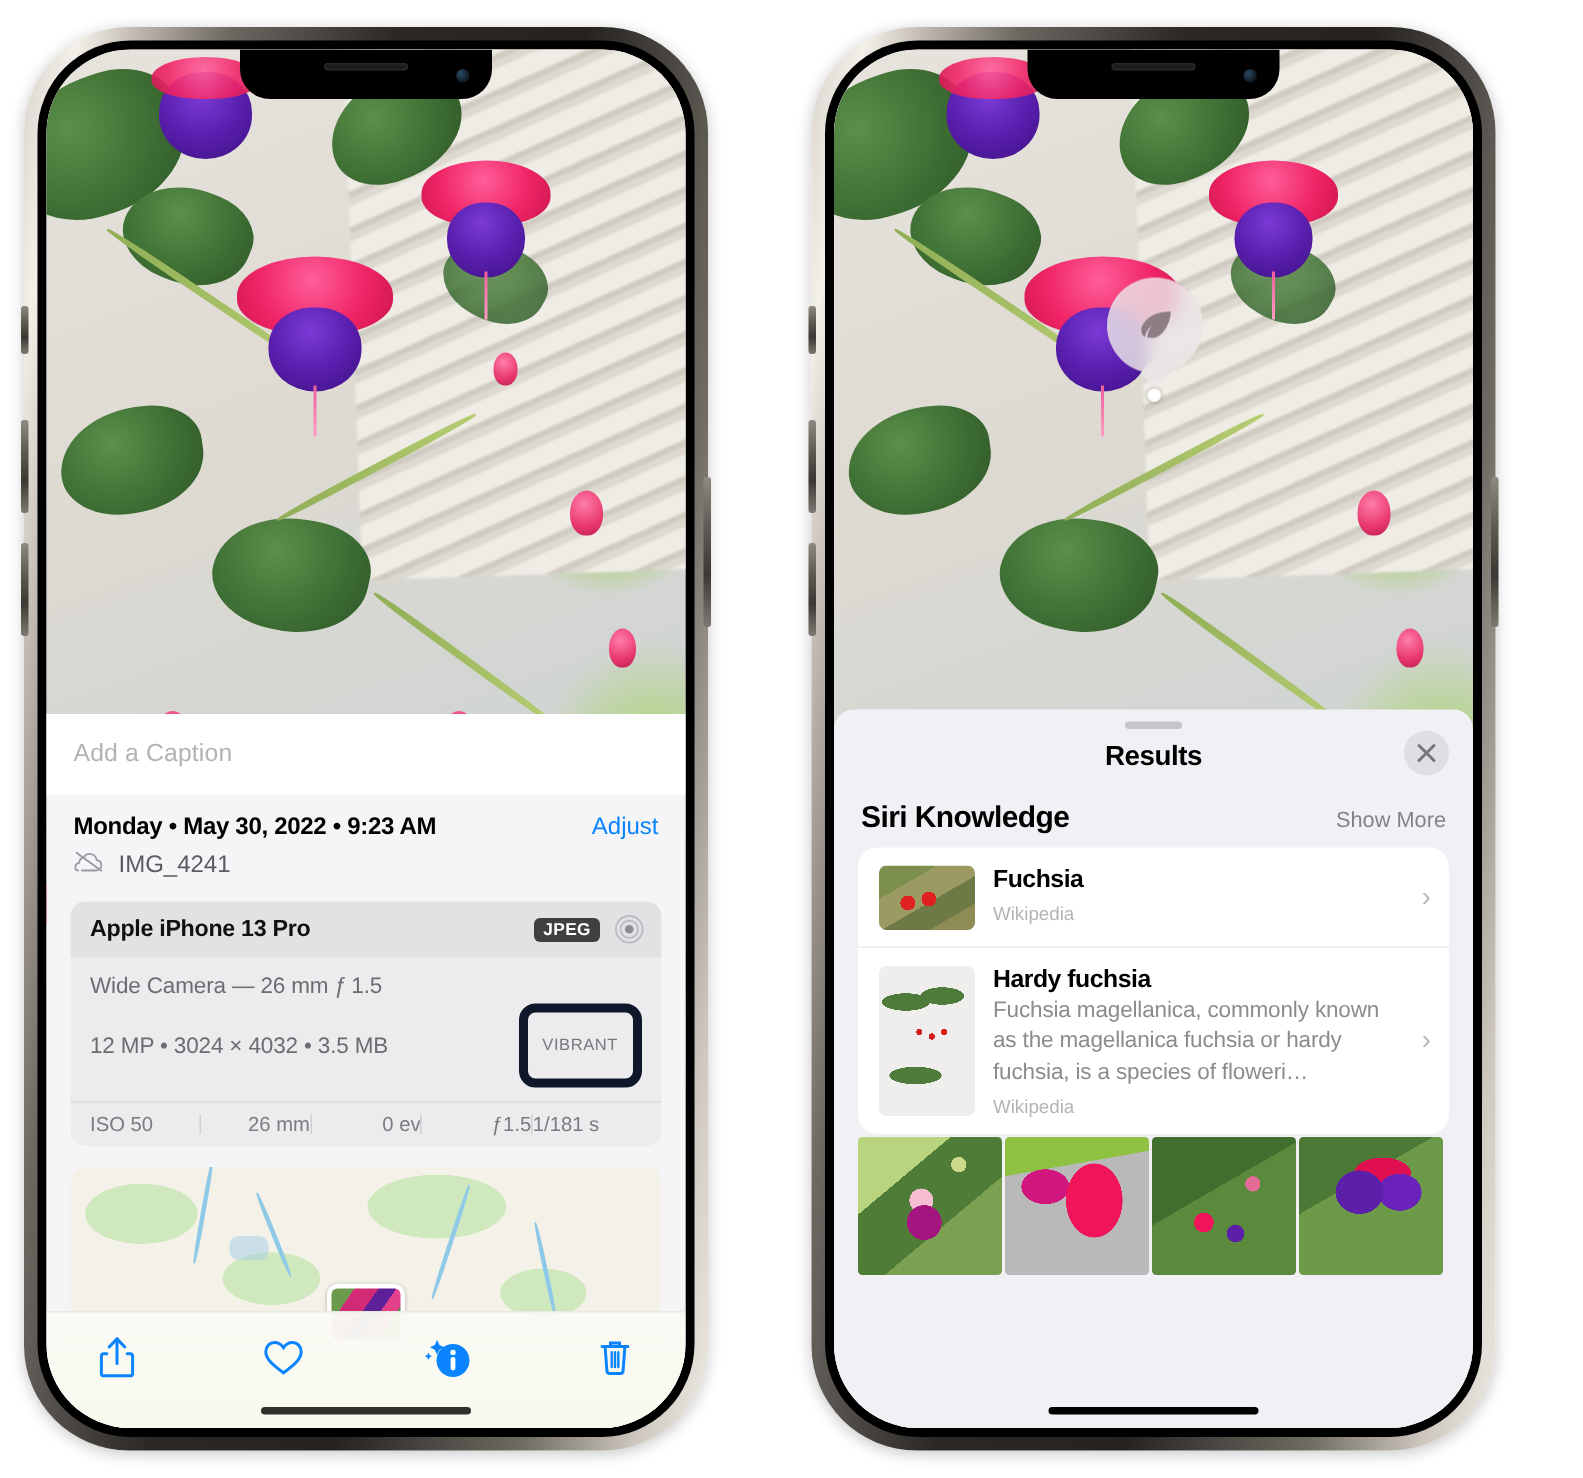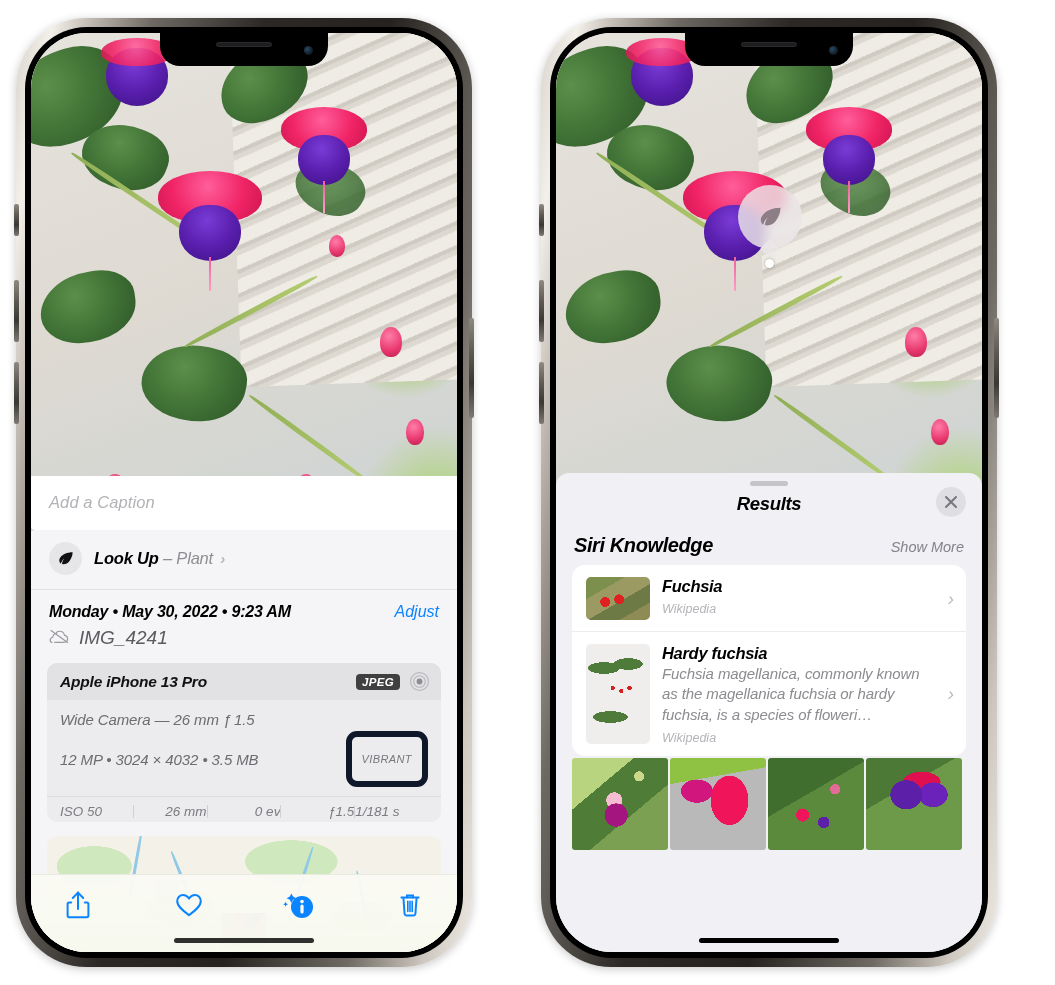--- a/index.html
+++ b/index.html
@@ -2,21 +2,21 @@
 <html><head>
 <meta charset="utf-8">
 <style>
   * { box-sizing: border-box; margin: 0; padding: 0; }
   html, body {
     width: 1055px; height: 985px;
     background: #ffffff;
     font-family: "Liberation Sans", sans-serif;
     overflow: hidden;
   }
-  .stage { position: relative; width: 839px; height: 985px; font-style: italic; }
+  .stage { position: relative; width: 839px; height: 985px; }
 
   
   .phone {
     position: absolute;
     width: 456px; height: 949px;
     border-radius: 70px;
     background: linear-gradient(100deg,#d8d3cc 0%, #f3efe9 6%, #b9b2aa 13%, #6d6862 22%,
                 #2b2825 40%, #25221f 60%, #6f6a63 80%, #cdc7bf 92%, #efebe4 100%);
     padding: 9px;
     box-shadow: 0 2px 10px rgba(0,0,0,.22);
@@ -172,21 +172,21 @@
   .lookup-text .sub { color: #8e8e93; font-weight: 400; }
   .chev-small { color: #b6b6bb; font-size: 15px; margin-left: 3px; }
 
   .datetime-row {
     display: flex; align-items: baseline; justify-content: space-between;
     padding: 13px 18px 2px;
   }
   .datetime { font-size: 16px; color: #000; font-weight: 600; letter-spacing: -.2px; }
   .adjust { font-size: 16px; color: #0b84ff; }
   .filename-row { display: flex; align-items: center; gap: 9px; padding: 4px 18px 12px; }
-  .filename { font-size: 19px; color: #5a5a5f; }
+  .filename { font-size: 16px; color: #5a5a5f; }
 
   .exif-card {
     margin: 2px 16px 0; border-radius: 10px; overflow: hidden;
     background: #ececee;
   }
   .exif-head {
     display: flex; align-items: center; justify-content: space-between;
     background: #e2e2e5; padding: 8px 11px 8px 13px;
   }
   .exif-device { font-size: 15.5px; font-weight: 700; color: #111; letter-spacing: -.2px; }
@@ -399,35 +399,20 @@
           <div class="bud" style="left:70%;top:22%;width:16px;height:22px;"></div>
           <div class="blurlight" style="left:84%;top:82%;width:16px;height:16px;"></div>
         </div>
 
         <div class="info-sheet">
 
           <div class="caption-row">
             <span>Add a Caption</span>
           </div>
 
-          <div class="lookup-row">
-            <span class="sparkle s1">✦</span>
-
-            <span class="lookup-icon">
-              <svg width="19" height="19" viewBox="0 0 24 24" aria-hidden="true">
-                <path d="M21 4c-7 0-13 2.6-15.8 7.1C3.4 13.7 4 17 6.2 18.6c.5-2.6 2-5 4.2-6.7-1.6 2-2.6 4.4-2.8 7 3.3.9 7-.4 9.3-3.5C19.6 11.8 21 7.9 21 4z" fill="#111"></path>
-              </svg>
-            </span>
-            <span class="lookup-text">
-              <span>Look Up</span>
-              <span class="sub">–</span>
-              <span class="sub">Plant</span>
-              <span class="chev-small">›</span>
-            </span>
-          </div>
 
           <div class="datetime-row">
             <span class="datetime">Monday • May 30, 2022 • 9:23 AM</span>
             <span class="adjust">Adjust</span>
           </div>
 
           <div class="filename-row">
             <span>
               <svg width="21" height="15" viewBox="0 0 26 18" aria-hidden="true">
                 <path d="M7 16.2h11.3c2.8 0 4.7-1.9 4.7-4.3 0-2.2-1.6-3.9-3.8-4.2-.5-3-2.9-5.2-6-5.2-1.6 0-3 .6-4 1.6" fill="none" stroke="#9a9aa0" stroke-width="1.5" stroke-linecap="round"></path>

